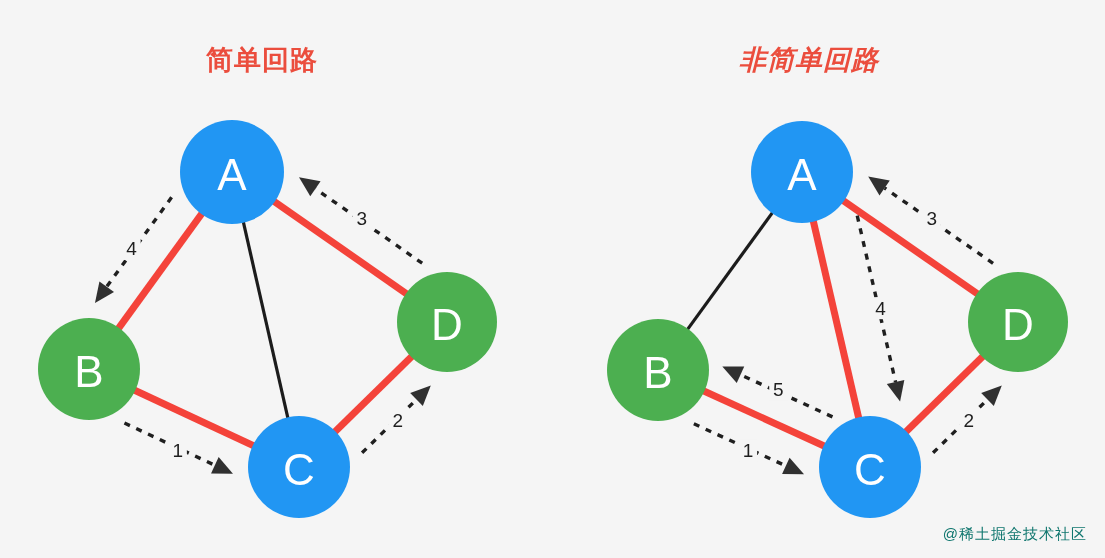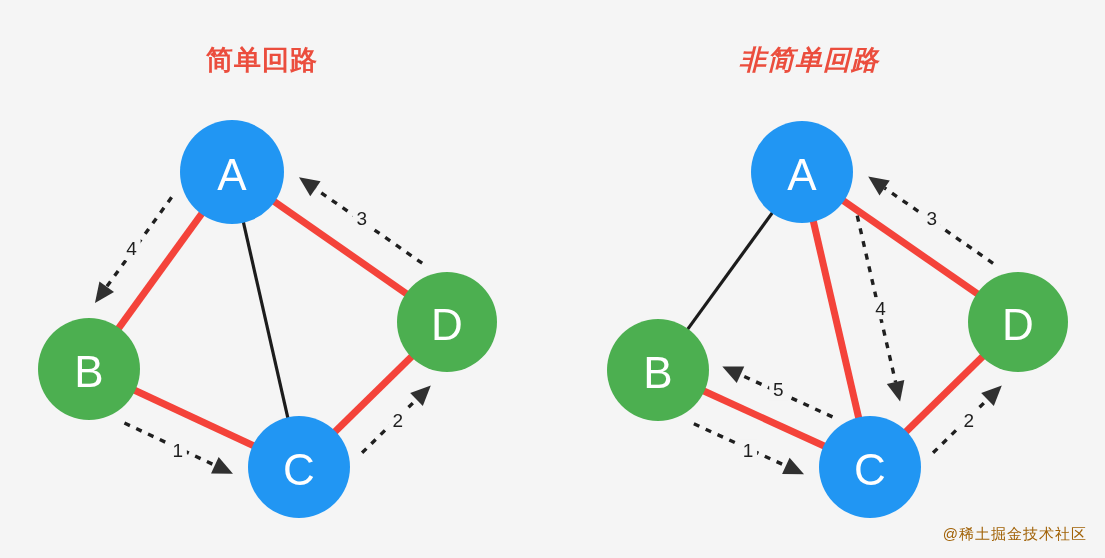--- a/index.html
+++ b/index.html
@@ -89,21 +89,21 @@
     dominant-baseline: central;
   }
   .label-bg {
     fill: #f5f5f5;
   }
 
   .watermark {
     position: absolute;
     right: 18px;
     bottom: 14px;
-    color: #a16207;
+    color: #0f766e;
     font-size: 15px;
     letter-spacing: 1px;
     white-space: nowrap;
   }
 </style>
 </head>
 <body>
 
 <div id="root">
 

